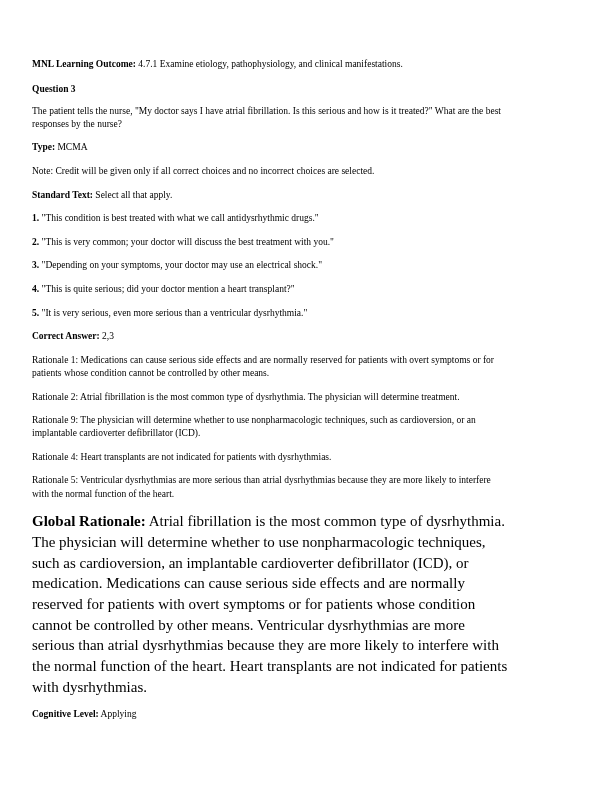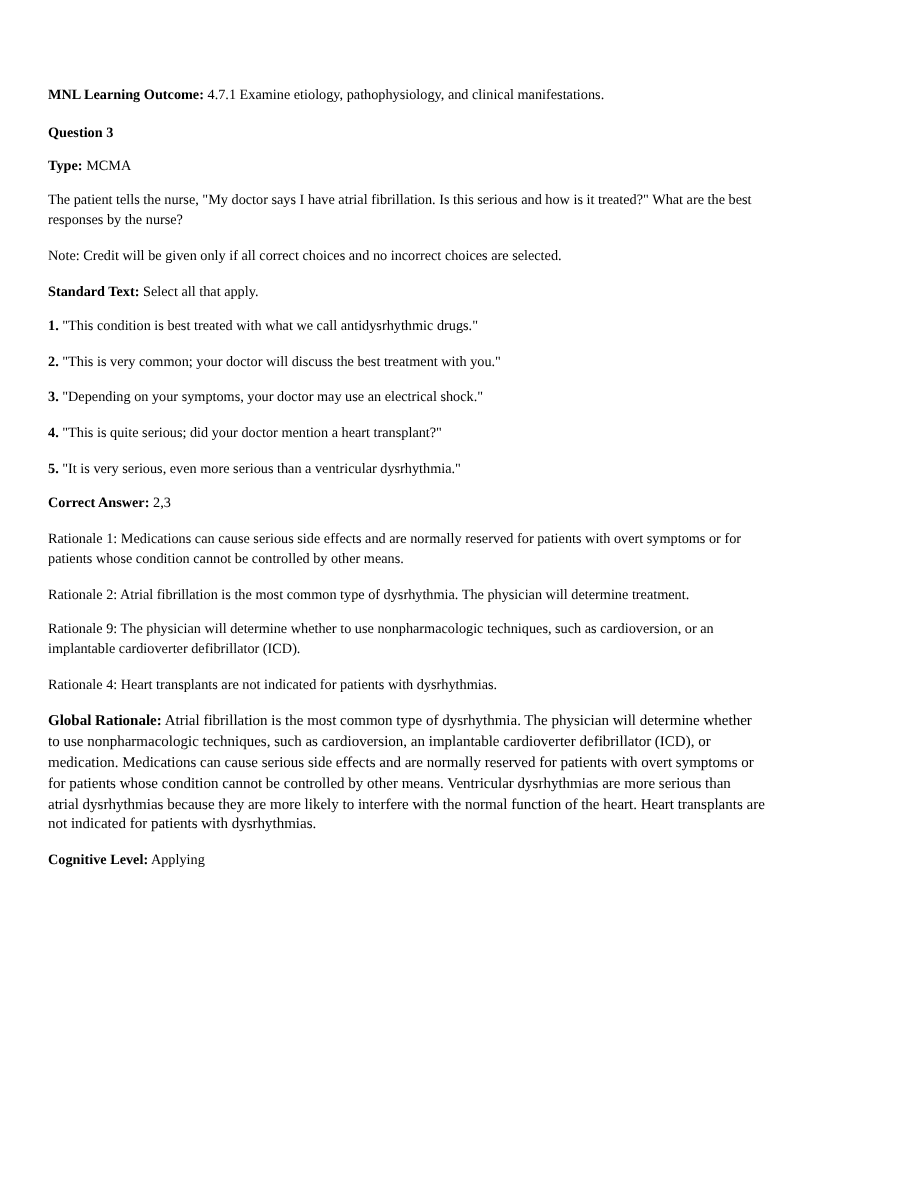--- a/index.html
+++ b/index.html
@@ -55,43 +55,43 @@
   }
   .hdr-line {
     font-size: 9.5px;
     line-height: 1.38;
     margin: 0;
   }
   .hdr-group {
     margin-bottom: 13px;
   }
   .global {
-    font-size: 10px;
+    font-size: 15px;
     line-height: 1.38;
     margin: 0 0 10.5px 0;
   }
 </style>
 </head>
 <body>
 
 <div class="page">
 
   <div class="hdr-group">
     <div class="hdr-line">
       <span class="lbl">MNL Learning Outcome:</span><span> 4.7.1 Examine etiology, pathophysiology, and clinical manifestations.</span>
     </div>
   </div>
 
   <div class="qhead">Question 3</div>
 
+  <div class="block">The patient tells the nurse, "My doctor says I have atrial fibrillation. Is this serious and how is it treated?" What are the best responses by the nurse?</div>
+
   <div class="block">
     <span class="lbl">Type:</span><span> MCMA</span>
   </div>
-
-  <div class="block">The patient tells the nurse, "My doctor says I have atrial fibrillation. Is this serious and how is it treated?" What are the best responses by the nurse?</div>
 
   <div class="block note">Note: Credit will be given only if all correct choices and no incorrect choices are selected.</div>
 
   <div class="block">
     <span class="lbl">Standard Text:</span><span> Select all that apply.</span>
   </div>
 
   <div class="opt">
     <span class="num">1.</span><span> "This condition is best treated with what we call antidysrhythmic drugs."</span>
   </div>
@@ -117,20 +117,23 @@
   </div>
   <div class="rat">
     <span class="rlbl">Rationale 2</span><span>: Atrial fibrillation is the most common type of dysrhythmia. The physician will determine treatment.</span>
   </div>
   <div class="rat">
     <span class="rlbl">Rationale 9</span><span>: The physician will determine whether to use nonpharmacologic techniques, such as cardioversion, or an implantable cardioverter defibrillator (ICD).</span>
   </div>
   <div class="rat">
     <span class="rlbl">Rationale 4</span><span>: Heart transplants are not indicated for patients with dysrhythmias.</span>
   </div>
+  <div class="rat">
+    <span class="rlbl">Rationale 5</span><span>: Ventricular dysrhythmias are more serious than atrial dysrhythmias because they are more likely to interfere with the normal function of the heart.</span>
+  </div>
 
   <div class="global">
     <span class="lbl">Global Rationale:</span><span> Atrial fibrillation is the most common type of dysrhythmia. The physician will determine whether to use nonpharmacologic techniques, such as cardioversion, an implantable cardioverter defibrillator (ICD), or medication. Medications can cause serious side effects and are normally reserved for patients with overt symptoms or for patients whose condition cannot be controlled by other means. Ventricular dysrhythmias are more serious than atrial dysrhythmias because they are more likely to interfere with the normal function of the heart. Heart transplants are not indicated for patients with dysrhythmias.</span>
   </div>
 
   <div class="block">
     <span class="lbl">Cognitive Level:</span><span> Applying</span>
   </div>
 
 </div>

